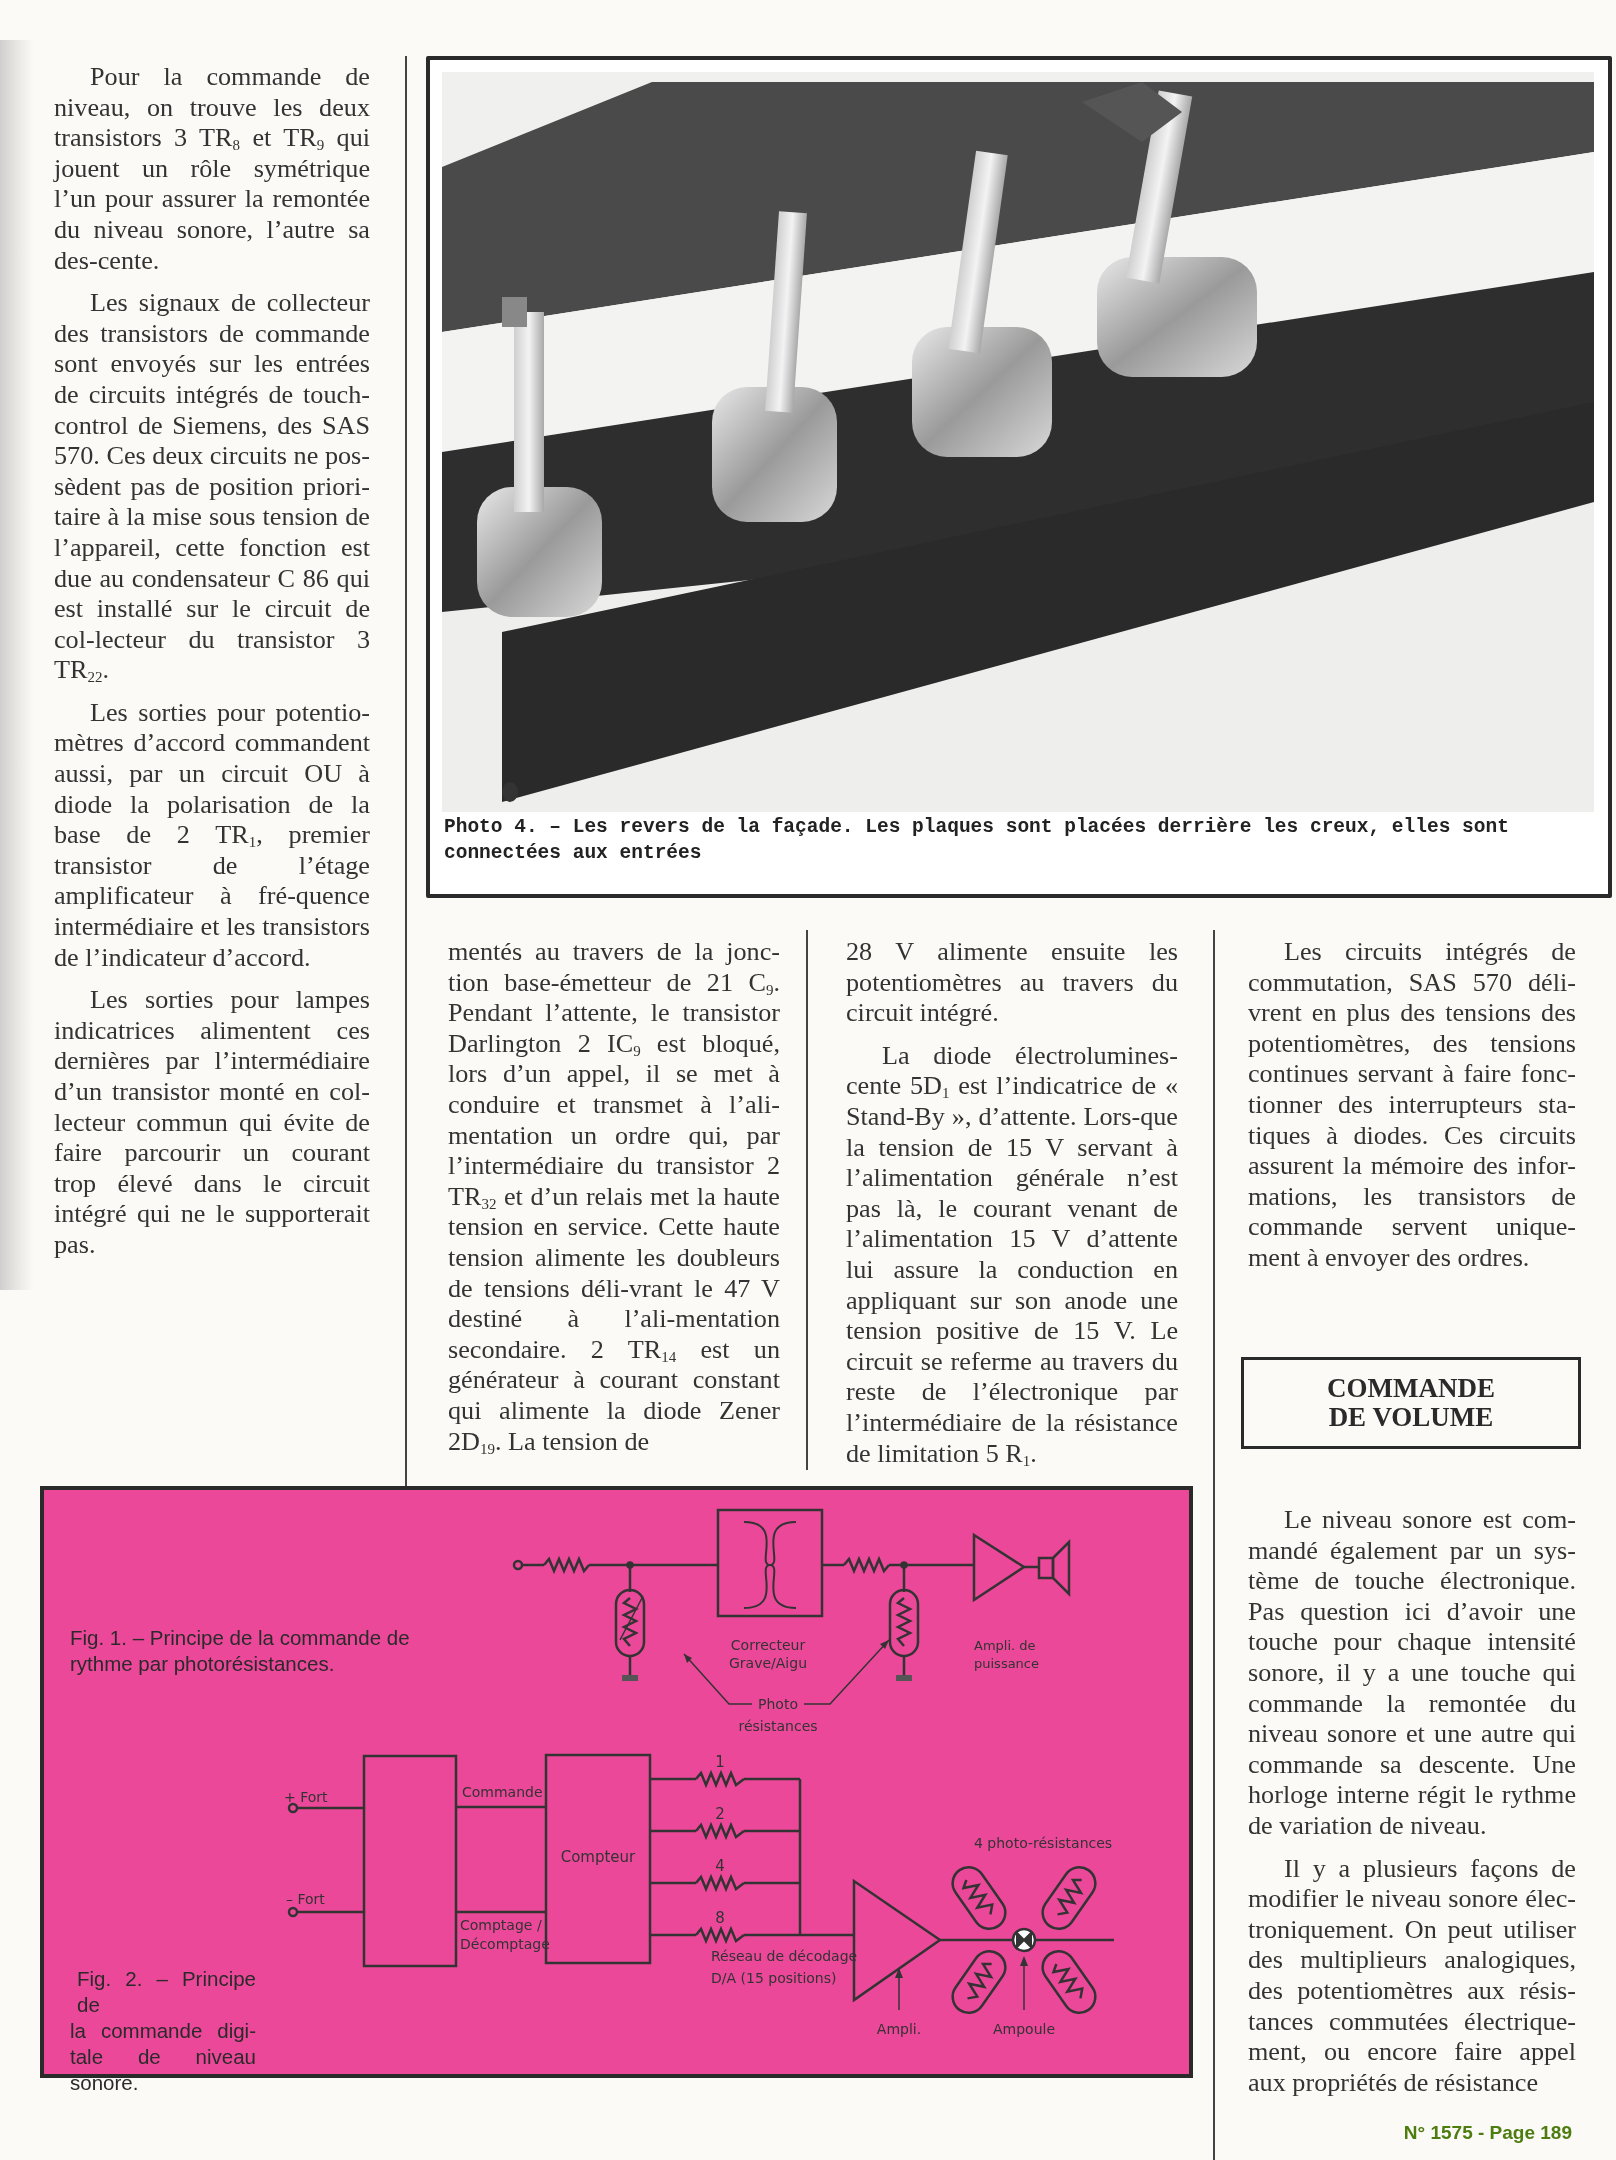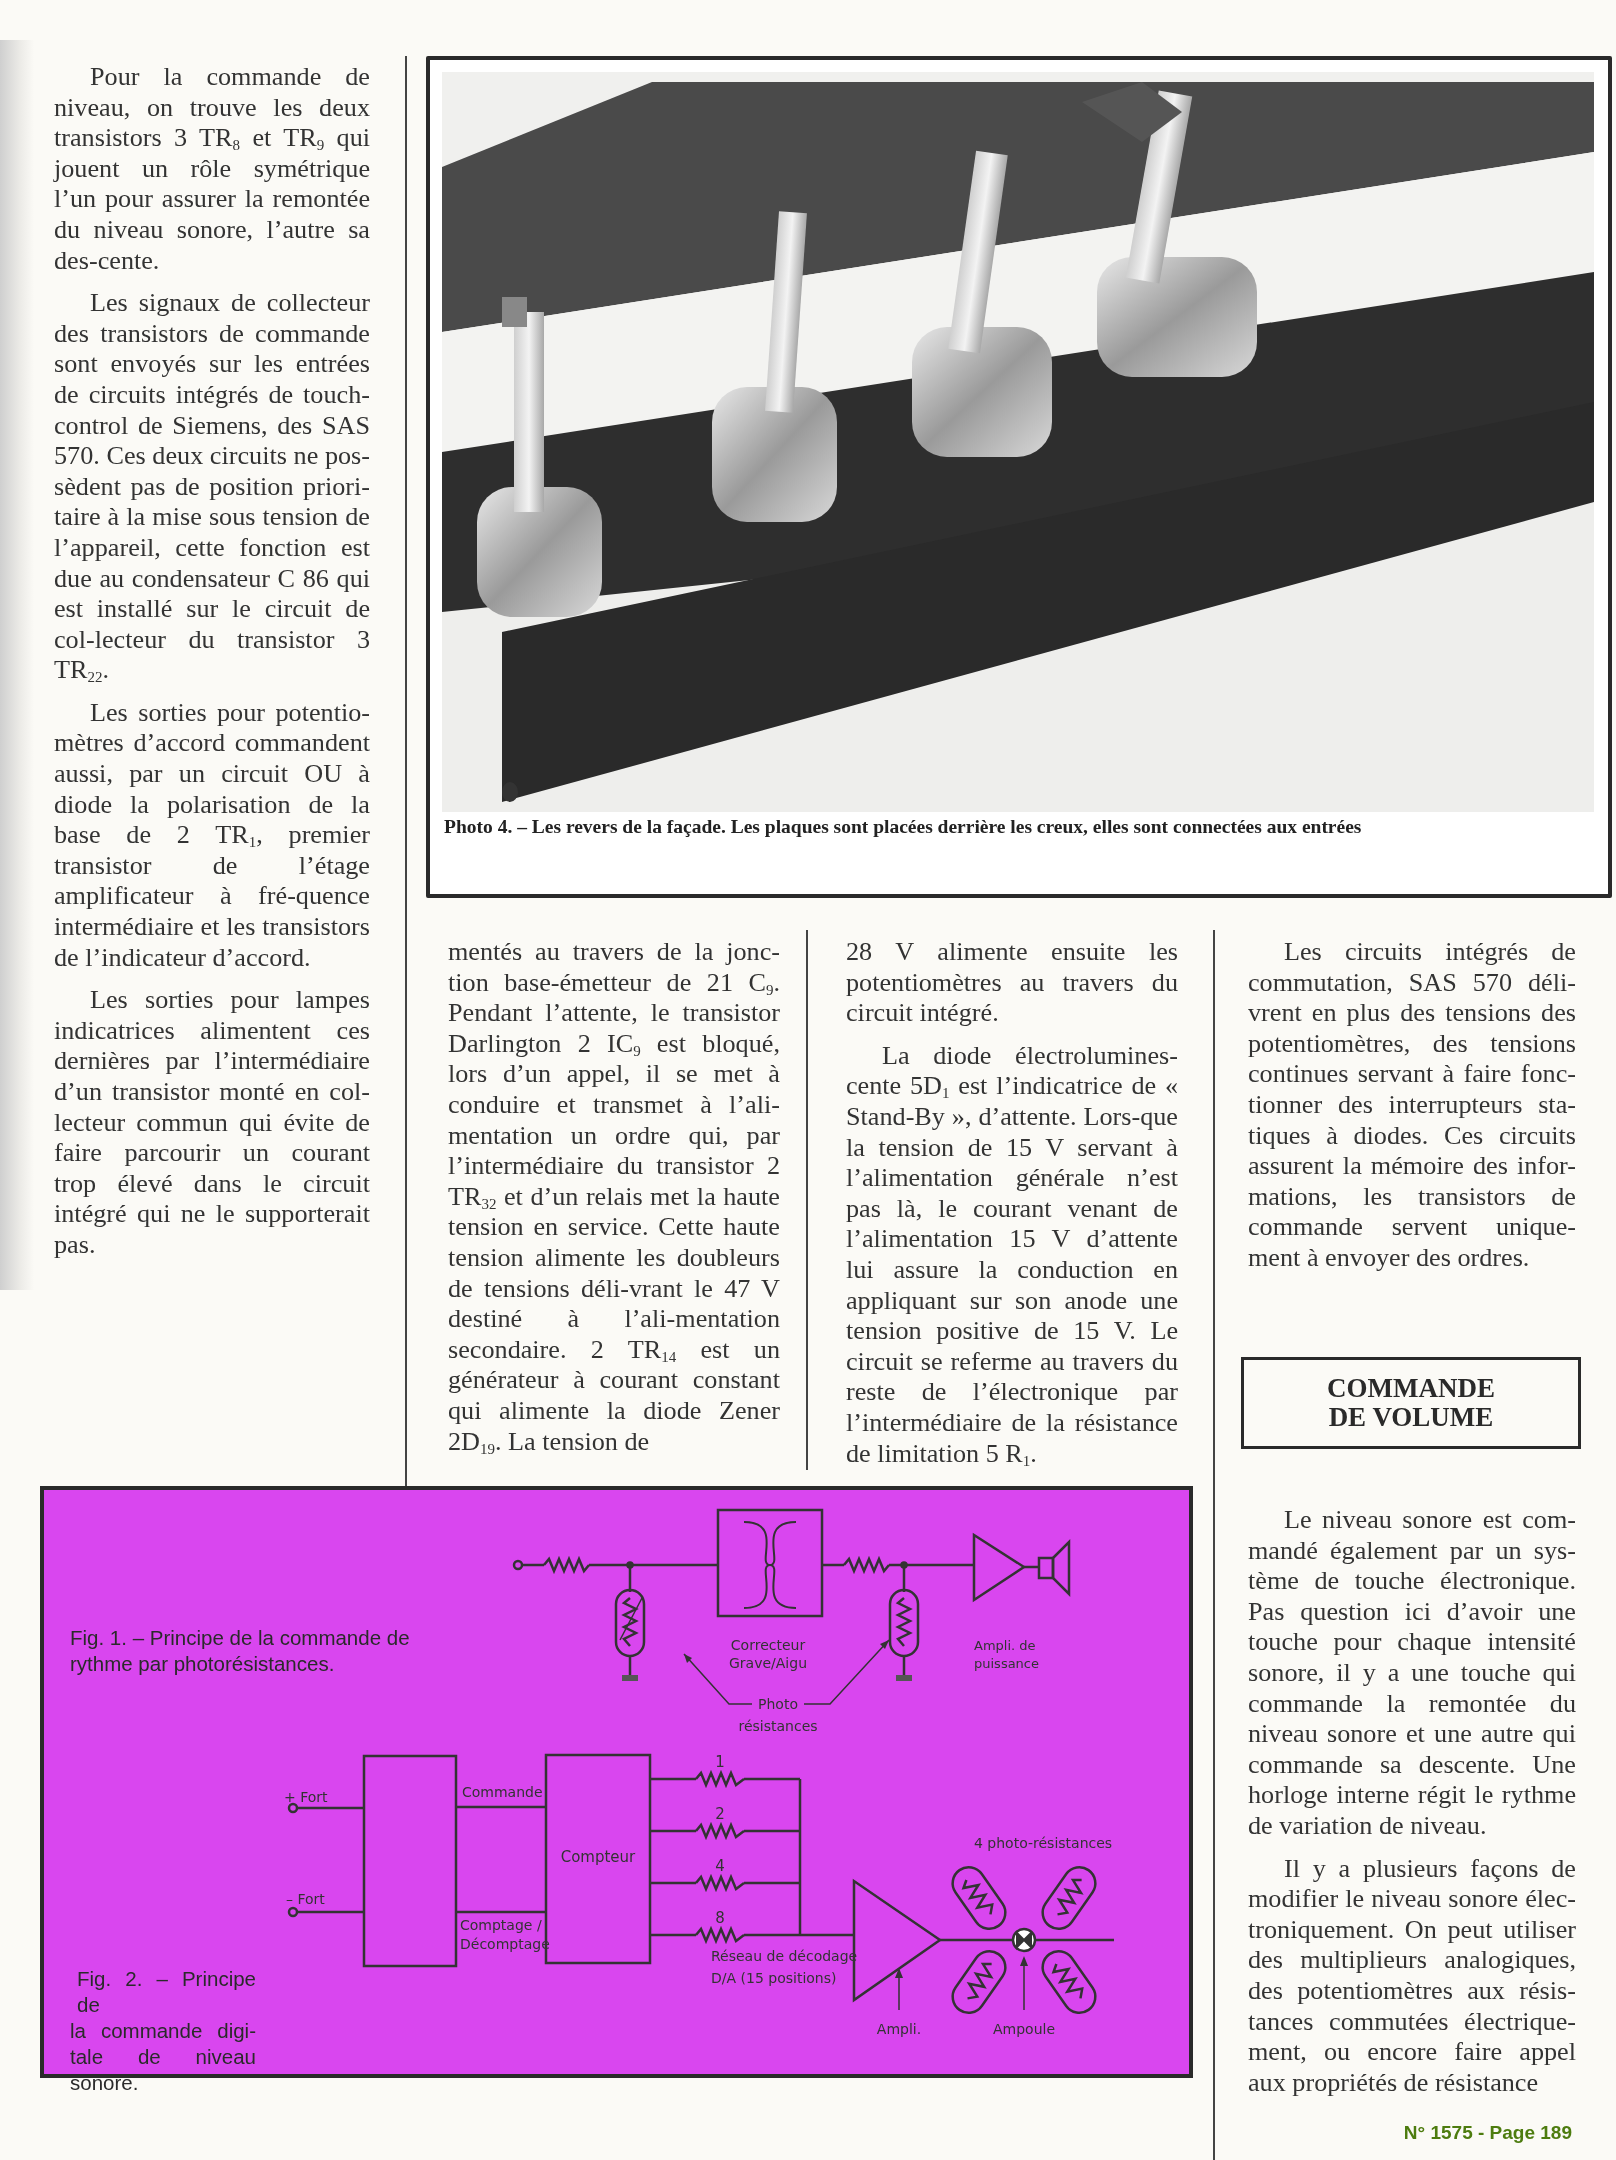--- a/index.html
+++ b/index.html
@@ -16,25 +16,25 @@
   .col p.noindent { text-indent:0; }
   .col sub { font-size:15px; line-height:0; vertical-align:-4px; }
   .rule { position:absolute; background:#444; width:2px; }
   .binding { position:absolute; left:0; top:40px; width:34px; height:1250px;
     background:linear-gradient(to right,#cfcfcf,#ecebe7 60%,transparent); }
   
   .photo-box { position:absolute; left:426px; top:56px; width:1186px; height:842px;
     border:4px solid #2a2a2a; border-radius:2px; box-sizing:border-box; background:#fff; }
   .photo { position:absolute; left:12px; top:12px; width:1152px; height:740px; overflow:hidden; }
   .caption-photo { position:absolute; left:14px; top:754px; right:14px;
-    font-family:Liberation Serif, serif; font-weight:bold;
+    font-family:Liberation Mono, monospace; font-weight:bold;
     font-size:19.5px; line-height:26px; color:#222; }
   
   .fig-box { position:absolute; left:40px; top:1486px; width:1153px; height:592px;
-    border:4px solid #2a2a2a; box-sizing:border-box; background:#d946ef; }
+    border:4px solid #2a2a2a; box-sizing:border-box; background:#ec4899; }
   .fig-caption { position:absolute; font-family:"Liberation Sans","DejaVu Sans",sans-serif;
     font-size:20.5px; line-height:26px; color:#2a2a2a; }
   .fig-svg { position:absolute; left:0; top:0; }
   .fig-svg text { font-family:"DejaVu Sans","Liberation Sans",sans-serif; fill:#333; }
   .heading-box { position:absolute; left:1241px; top:1357px; width:340px; height:92px;
     border:3px solid #2a2a2a; box-sizing:border-box; text-align:center;
     font-family:"Liberation Serif","DejaVu Serif",serif; font-weight:bold;
     font-size:27px; line-height:29px; padding-top:14px; color:#2a2a2a; }
   .footer { position:absolute; right:44px; top:2122px;
     font-family:"Liberation Sans","DejaVu Sans",sans-serif; font-weight:bold;

